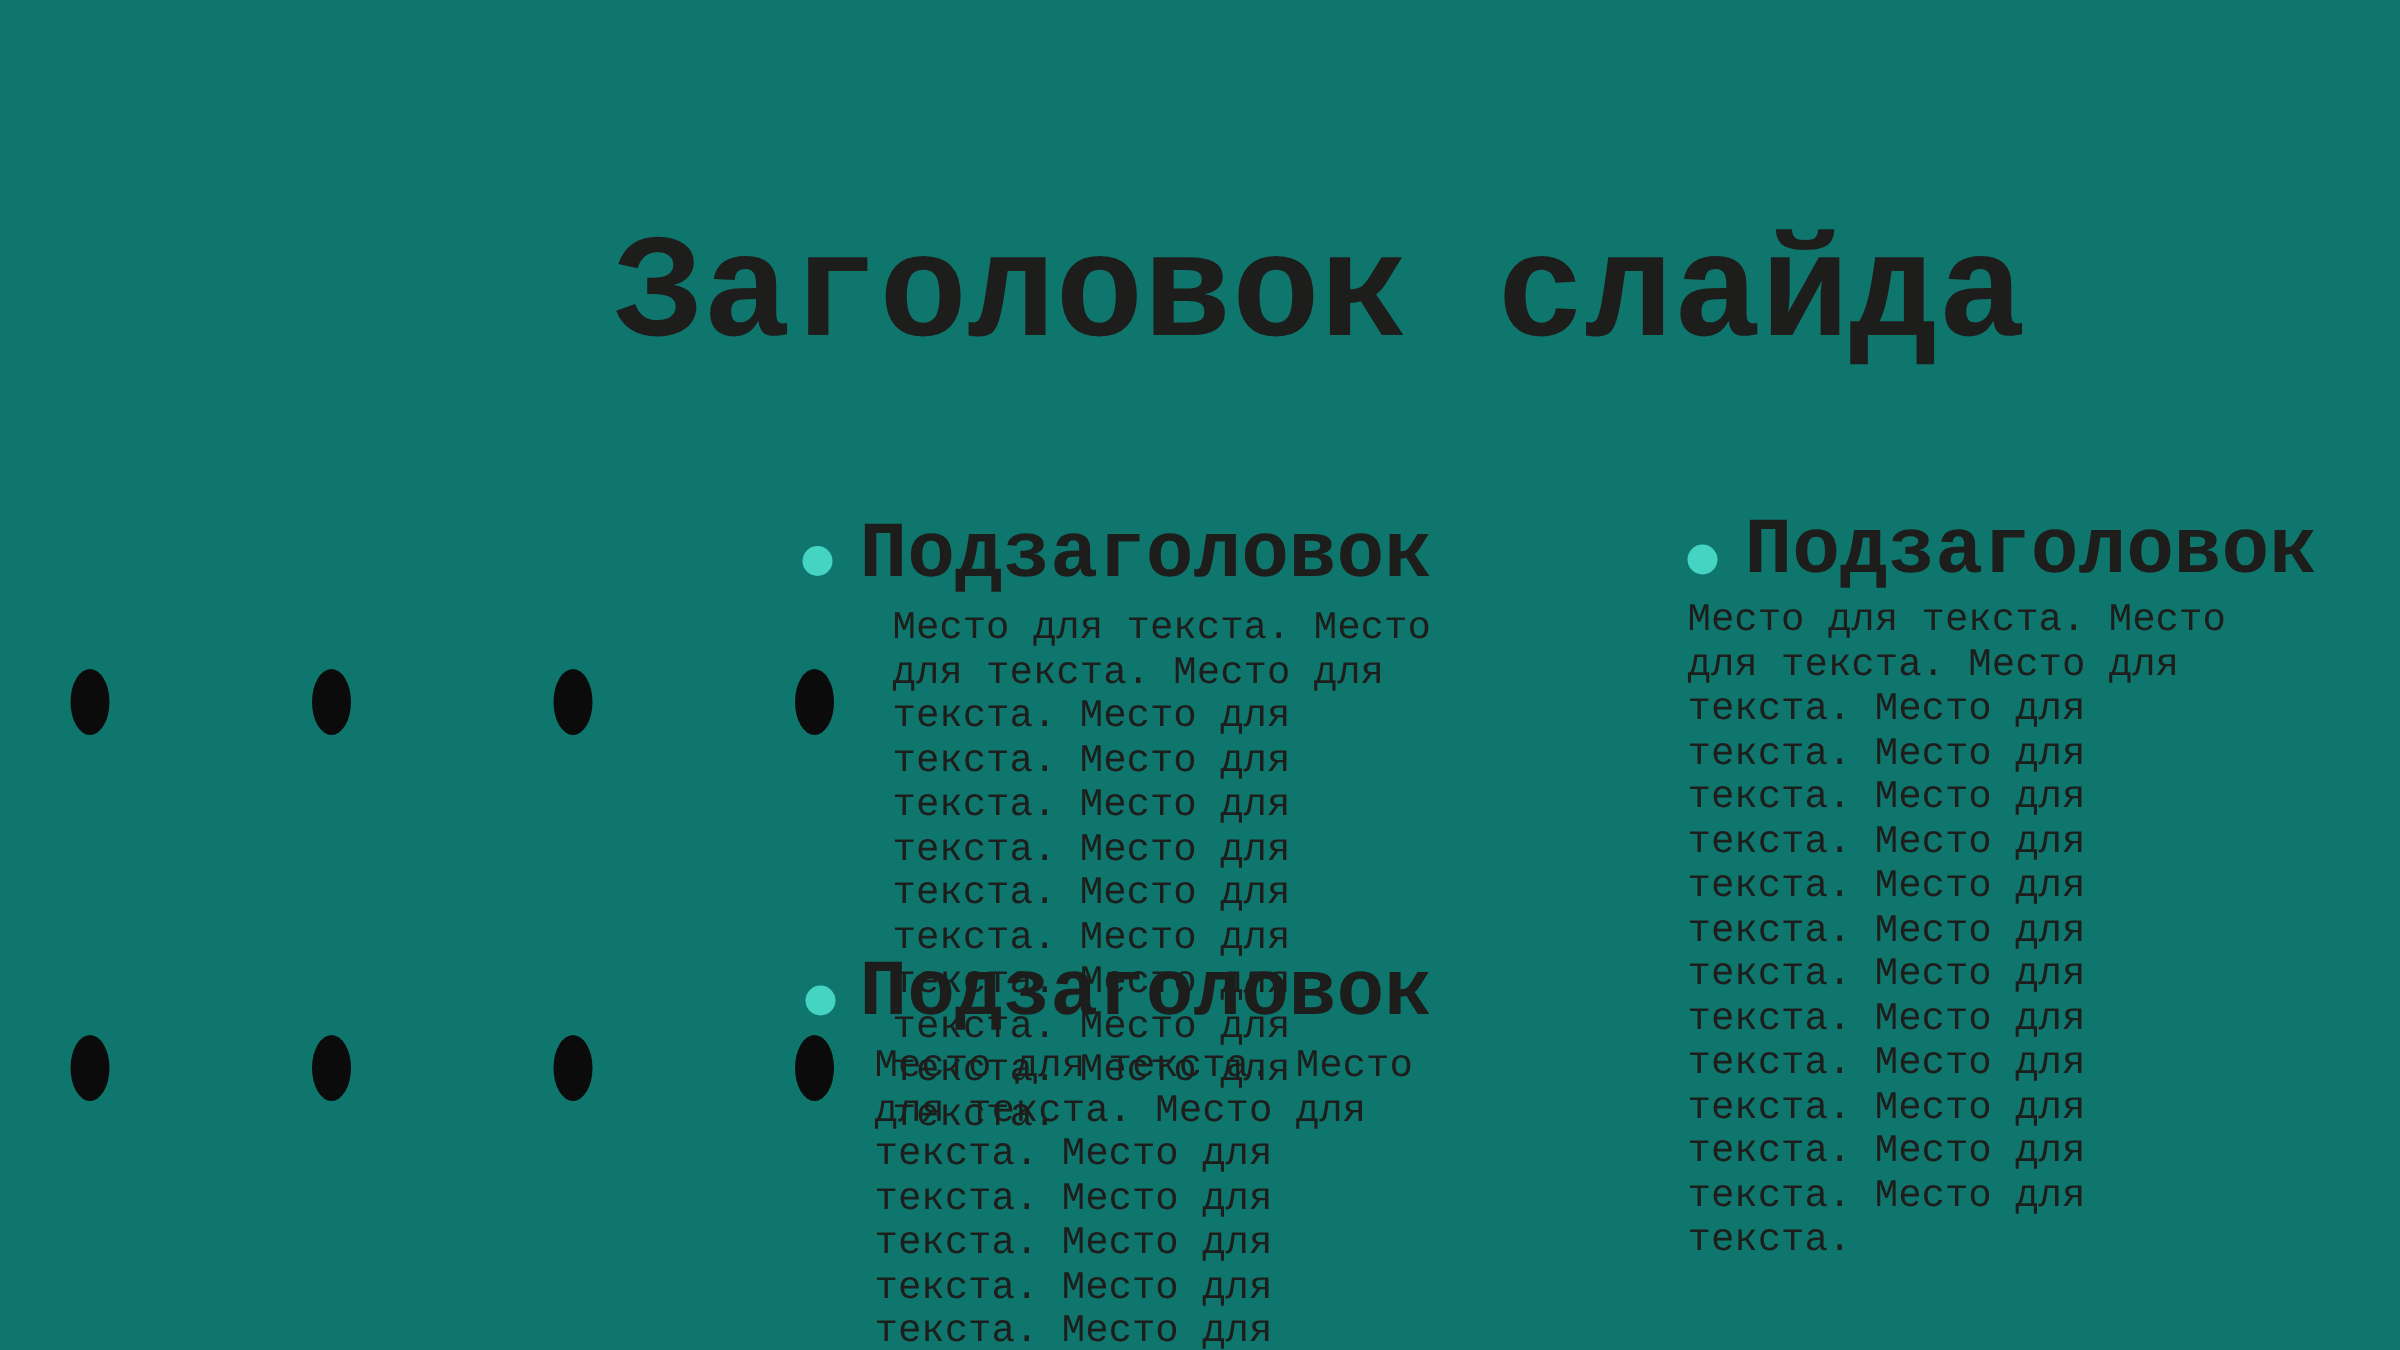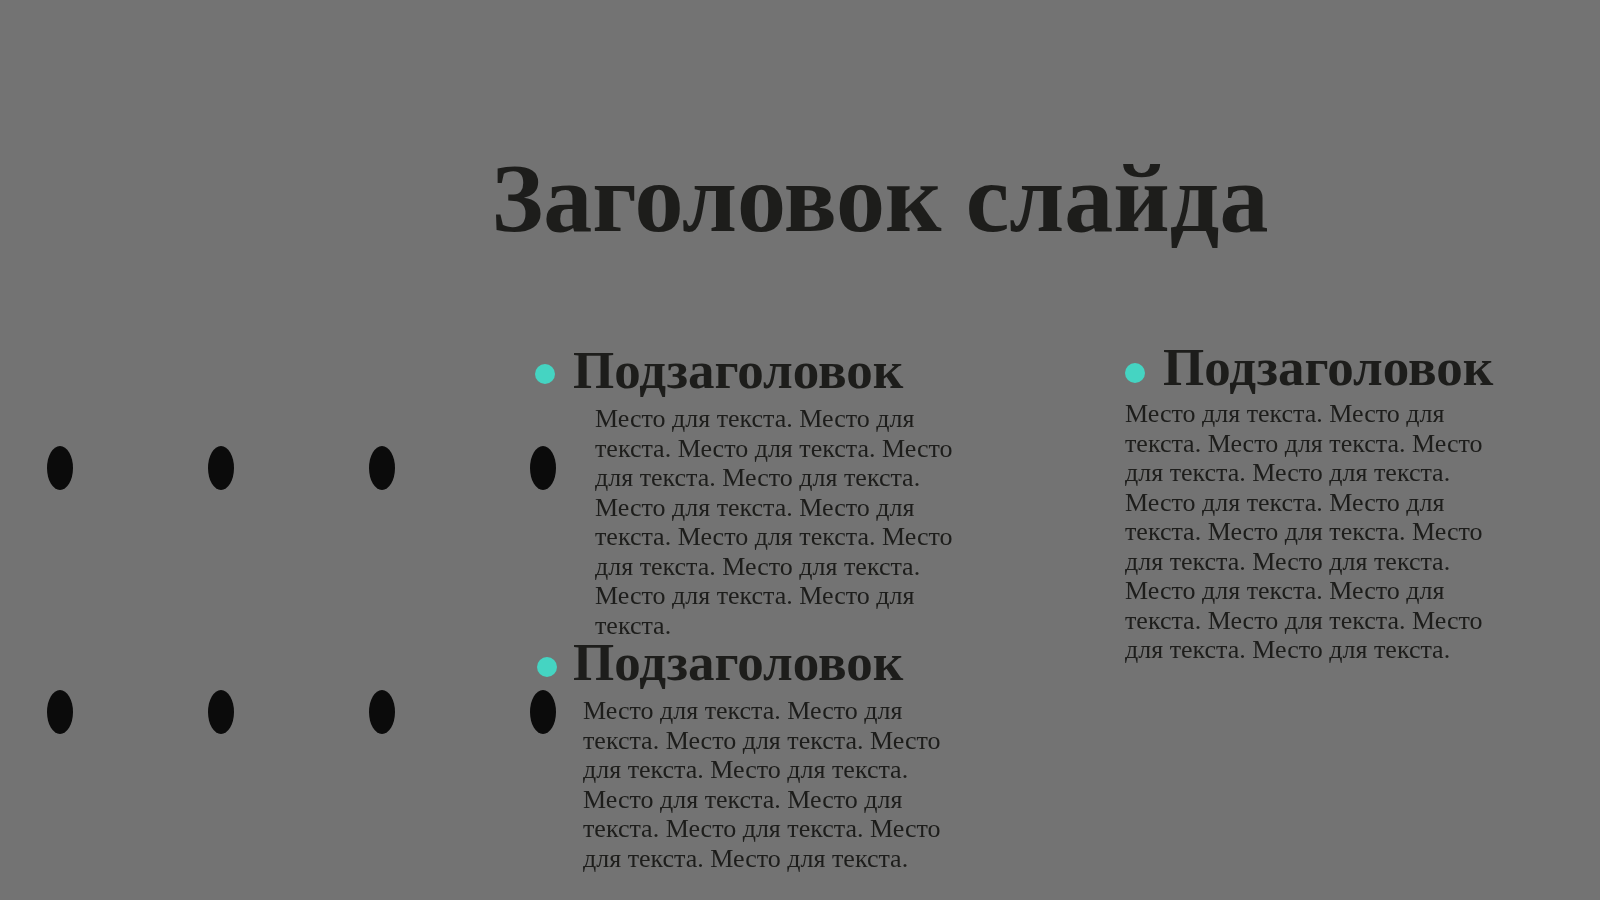--- a/index.html
+++ b/index.html
@@ -1,21 +1,21 @@
 <!DOCTYPE html>
 <html style="--accent: #45d4c2; --dot: #0b0b0b; --text: #1d1d1b; --background: #ffffff;"><head>
 <meta charset="utf-8">
 <style>
   html,body{margin:0;padding:0;background:#e8e8e8;}
   .slide{
     position:relative;
     width:1600px;height:900px;
-    background:#737373;
+    background:#0f766e;
     overflow:hidden;
-    font-family:Liberation Serif, serif;
+    font-family:Liberation Mono, monospace;
     color:var(--text,#1d1d1b);
   }
   .slide-title{
     position:absolute;
     left:160px;top:83px;width:1440px;
     text-align:center;
     font-size:98px;
     line-height:1;
     white-space:nowrap;
   }

